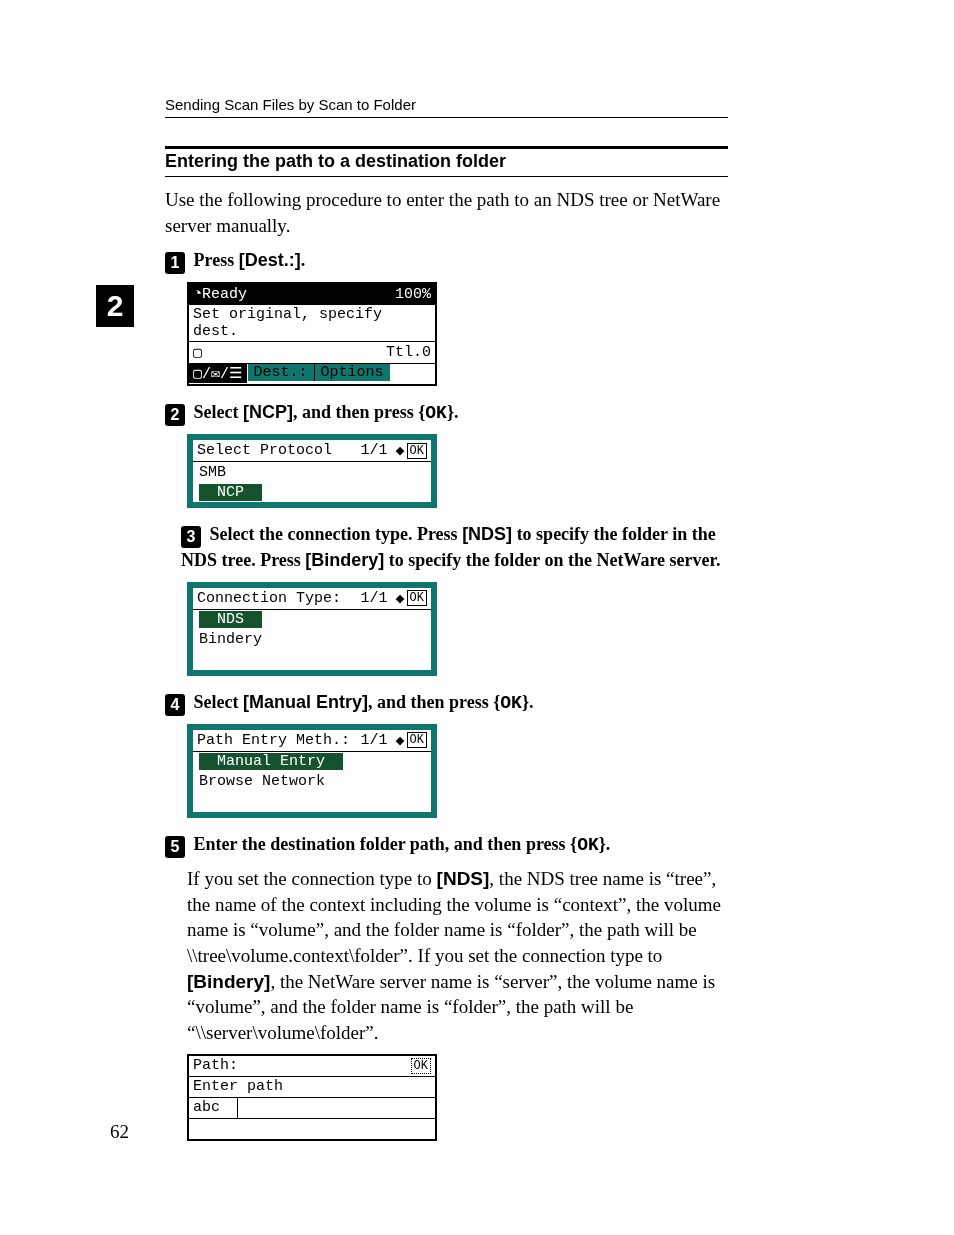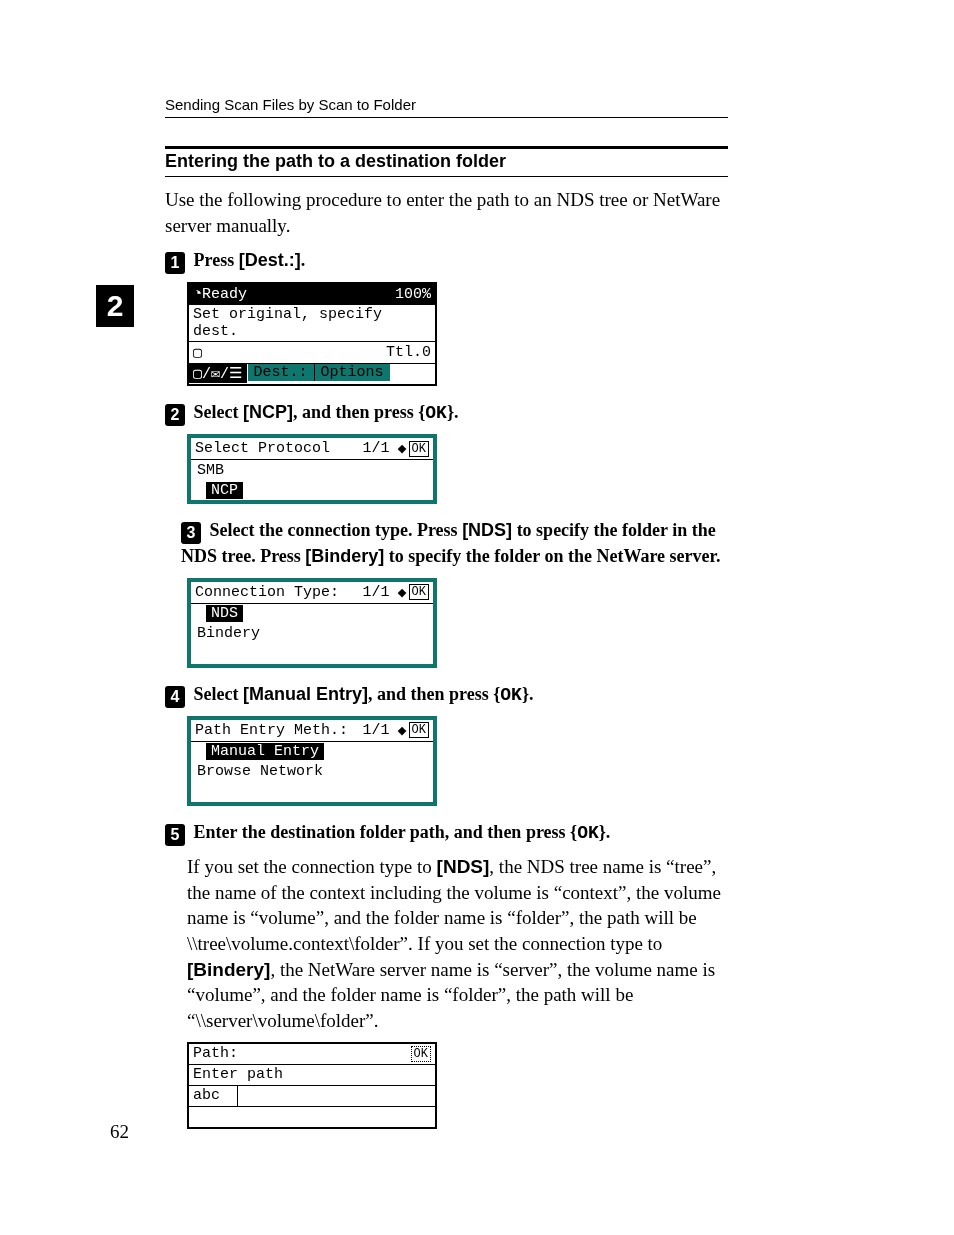--- a/index.html
+++ b/index.html
@@ -139,24 +139,24 @@
     background:#0f766e; color:#000; padding:0 6px; border-right:1px solid #000;
     display:inline-flex; align-items:center; height:100%;
   }
   .ok-badge {
     display:inline-flex; align-items:center; gap:2px;
   }
   .ok-box {
     border:1px solid #000; padding:0 2px; font-size:12px; line-height:14px;
   }
   .hl {
-    background:#000000; color:#fff; padding:0 5px;margin-left:9px;
+    background:#14532d; color:#fff; padding:0 18px;
   }
   .lcd-plain .row { border-top: none; }
-  .lcd-plain { border:4px solid #0f766e; }
+  .lcd-plain { border:6px solid #0f766e; }
   .lcd .pad { padding: 1px 6px; }
   .ok-dotted {
     border:1px dotted #000; padding:0 2px; font-size:12px; line-height:14px;
   }
   .page-num {
     position:absolute; left:110px; bottom:92px; font-size:19px;
   }
 </style>
 </head>
 <body>

